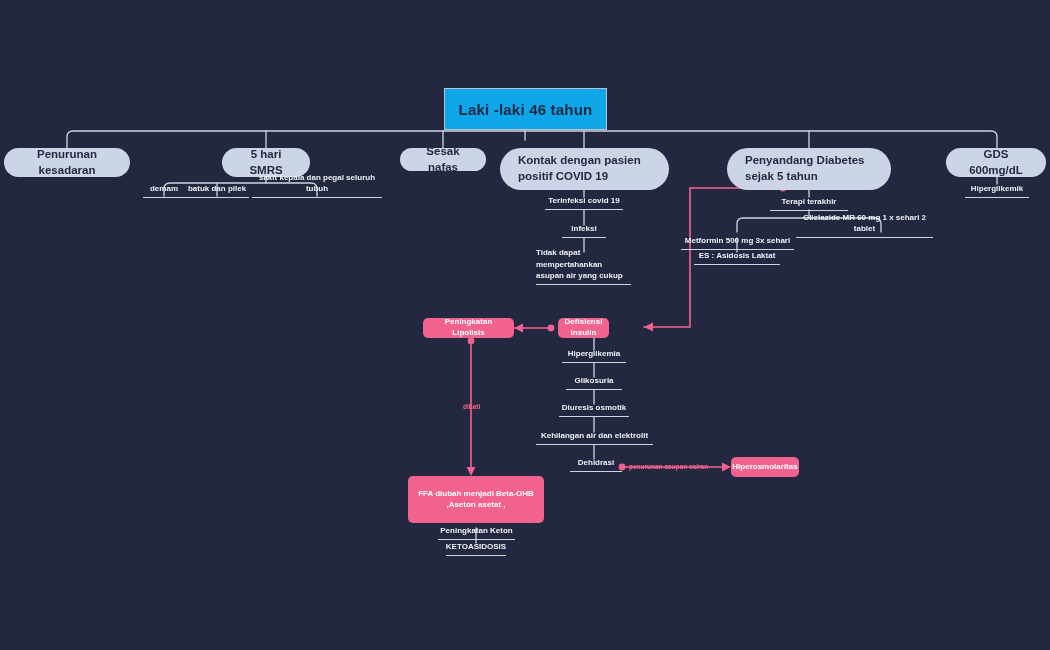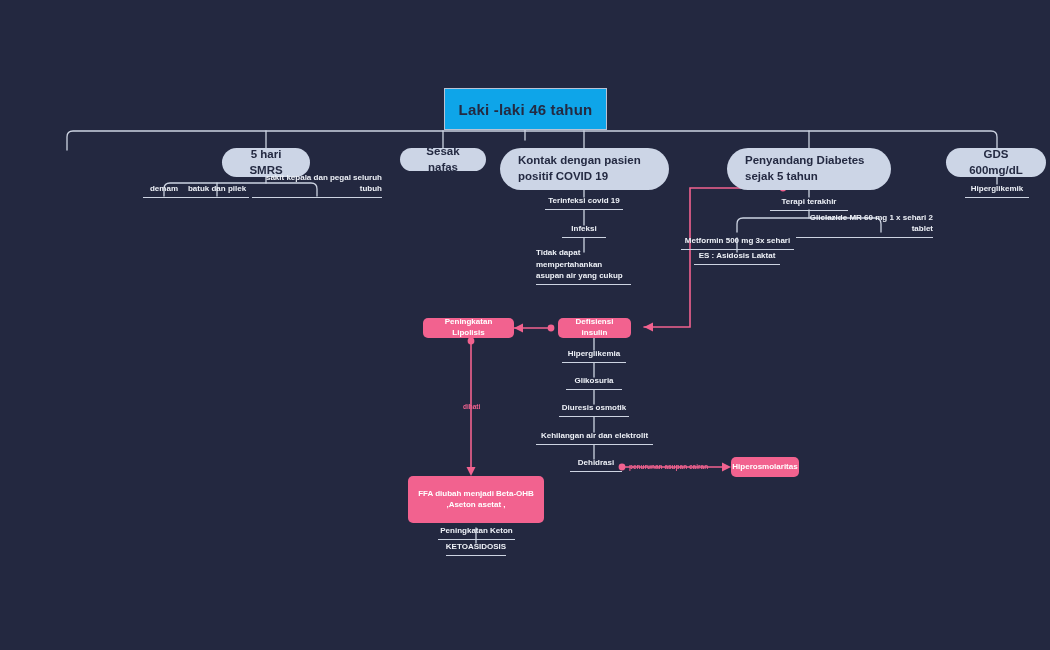--- a/index.html
+++ b/index.html
@@ -34,21 +34,21 @@
 
   
   .ul{
     color:#eef1f7;
     font-size:8px;font-weight:bold;line-height:1.45;
     border-bottom:1.3px solid #cdd4e2;
     display:flex;align-items:flex-end;
     padding-bottom:2px;
     white-space:pre-line;
   }
-  .ul.center{justify-content:center;text-align:right;}
+  .ul.center{justify-content:center;text-align:center;}
 
   
   .pink{
     background:#f2628f;color:#ffffff;
     border-radius:5px;
     display:flex;align-items:center;justify-content:center;text-align:center;
     font-size:8px;font-weight:bold;line-height:1.35;
     padding:0 6px;
   }
   .pinklabel{
@@ -119,20 +119,21 @@
     <g fill="#f2628f" stroke="none">
       <polygon points="644,327 653,322.5 653,331.5"></polygon>
       <polygon points="514,328 523,323.5 523,332.5"></polygon>
       <polygon points="471,476 466.5,467 475.5,467"></polygon>
       <polygon points="731,467 722,462.5 722,471.5"></polygon>
     </g>
   </svg>
 
   <div class="node root" style="left:444px;top:88px;width:163px;height:42px;">Laki -laki 46 tahun</div>
 
+  <div class="node pill center" style="left:4px;top:148px;width:126px;height:29px;">Penurunan kesadaran</div>
   <div class="node pill center" style="left:222px;top:148px;width:88px;height:29px;">5 hari SMRS</div>
   <div class="node pill center" style="left:400px;top:148px;width:86px;height:23px;">Sesak nafas</div>
   <div class="node pill" style="left:500px;top:148px;width:169px;height:42px;">Kontak dengan pasien positif COVID 19</div>
   <div class="node pill" style="left:727px;top:148px;width:164px;height:42px;">Penyandang Diabetes sejak 5 tahun</div>
   <div class="node pill center" style="left:946px;top:148px;width:100px;height:29px;">GDS 600mg/dL</div>
 
   <div class="node ul center" style="left:143px;top:186px;width:42px;height:12px;">demam</div>
   <div class="node ul center" style="left:185px;top:186px;width:64px;height:12px;">batuk dan pilek</div>
   <div class="node ul center" style="left:252px;top:186px;width:130px;height:12px;">sakit kepala dan pegal seluruh tubuh</div>
 
@@ -143,21 +144,21 @@
 asupan air yang cukup</div>
 
   <div class="node ul center" style="left:770px;top:199px;width:78px;height:12px;">Terapi terakhir</div>
   <div class="node ul center" style="left:681px;top:226px;width:113px;height:12px;margin-top:12px;">Metformin 500 mg 3x sehari</div>
   <div class="node ul center" style="left:796px;top:226px;width:137px;height:12px;">Gliclazide MR 60 mg 1 x sehari 2 tablet</div>
   <div class="node ul center" style="left:694px;top:253px;width:86px;height:12px;">ES :  Asidosis Laktat</div>
 
   <div class="node ul center" style="left:965px;top:186px;width:64px;height:12px;">Hiperglikemik</div>
 
   <div class="node pink" style="left:423px;top:318px;width:91px;height:20px;">Peningkatan Lipolisis</div>
-  <div class="node pink" style="left:558px;top:318px;width:73px;height:20px;">Defisiensi insulin</div>
+  <div class="node pink" style="left:558px;top:318px;width:51px;height:20px;">Defisiensi insulin</div>
   <div class="node pink" style="left:408px;top:476px;width:136px;height:47px;">FFA diubah menjadi Beta-OHB ,Aseton asetat ,</div>
   <div class="node pink" style="left:731px;top:457px;width:68px;height:20px;">Hiperosmolaritas</div>
 
   <div class="node ul center" style="left:562px;top:351px;width:64px;height:12px;">Hiperglikemia</div>
   <div class="node ul center" style="left:566px;top:378px;width:56px;height:12px;">Glikosuria</div>
   <div class="node ul center" style="left:559px;top:405px;width:70px;height:12px;">Diuresis osmotik</div>
   <div class="node ul center" style="left:536px;top:433px;width:117px;height:12px;">Kehilangan air dan elektrolit</div>
   <div class="node ul center" style="left:570px;top:460px;width:52px;height:12px;">Dehidrasi</div>
 
   <div class="node ul center" style="left:438px;top:528px;width:77px;height:12px;">Peningkatan Keton</div>

